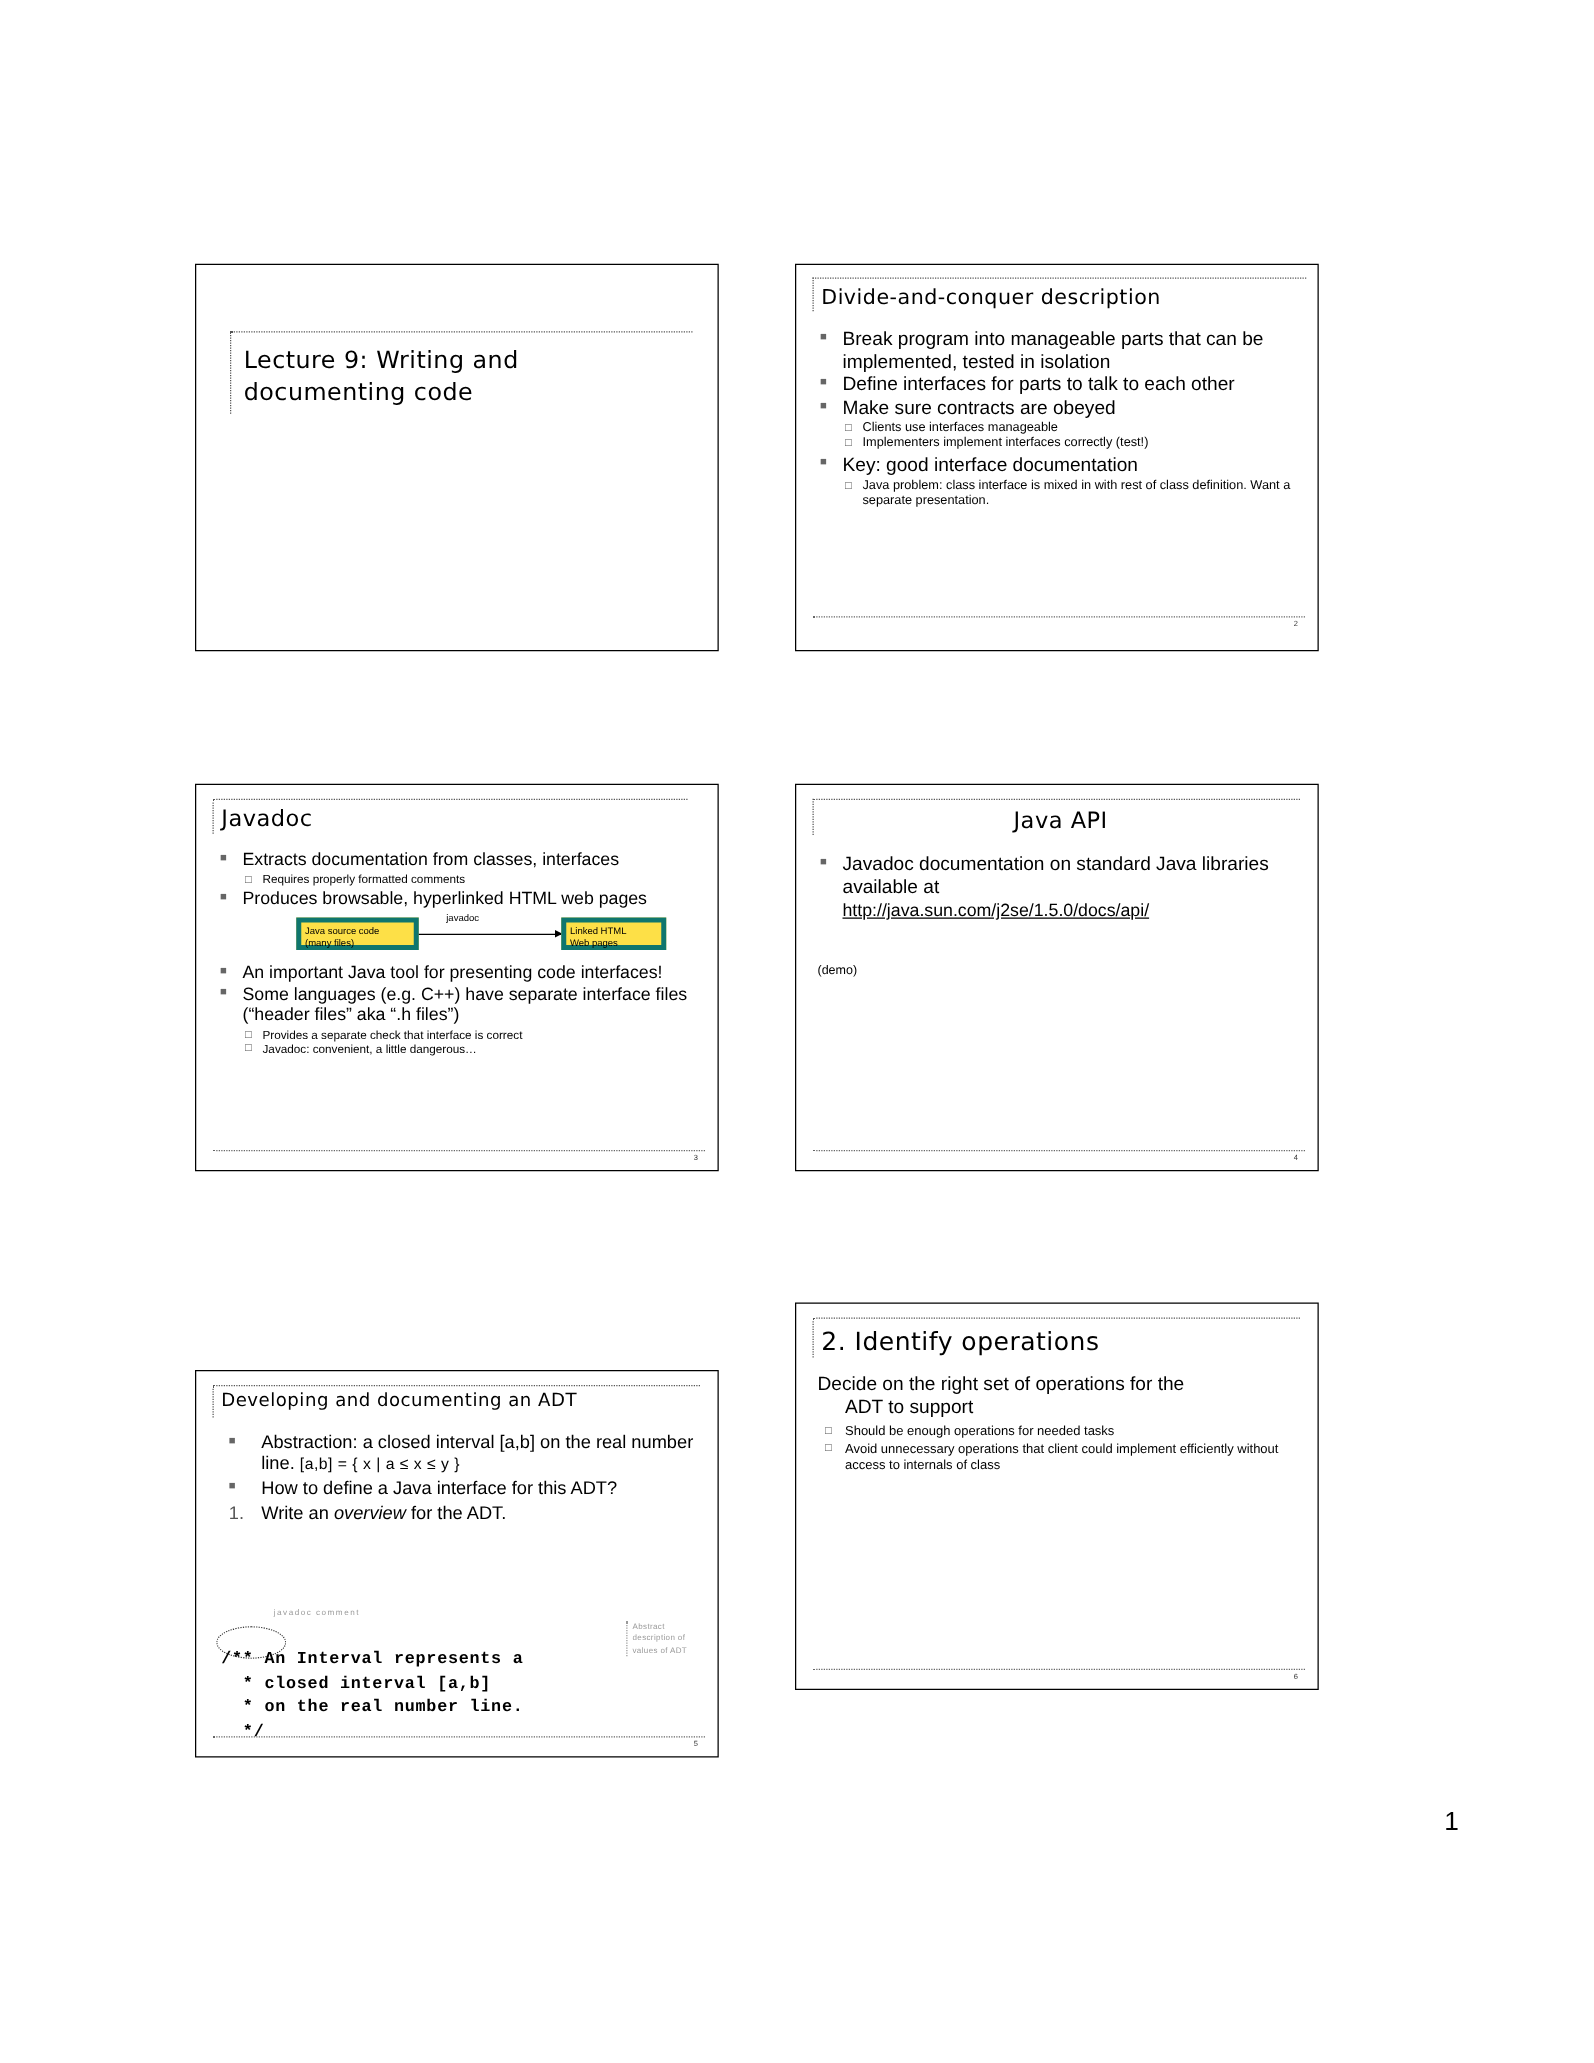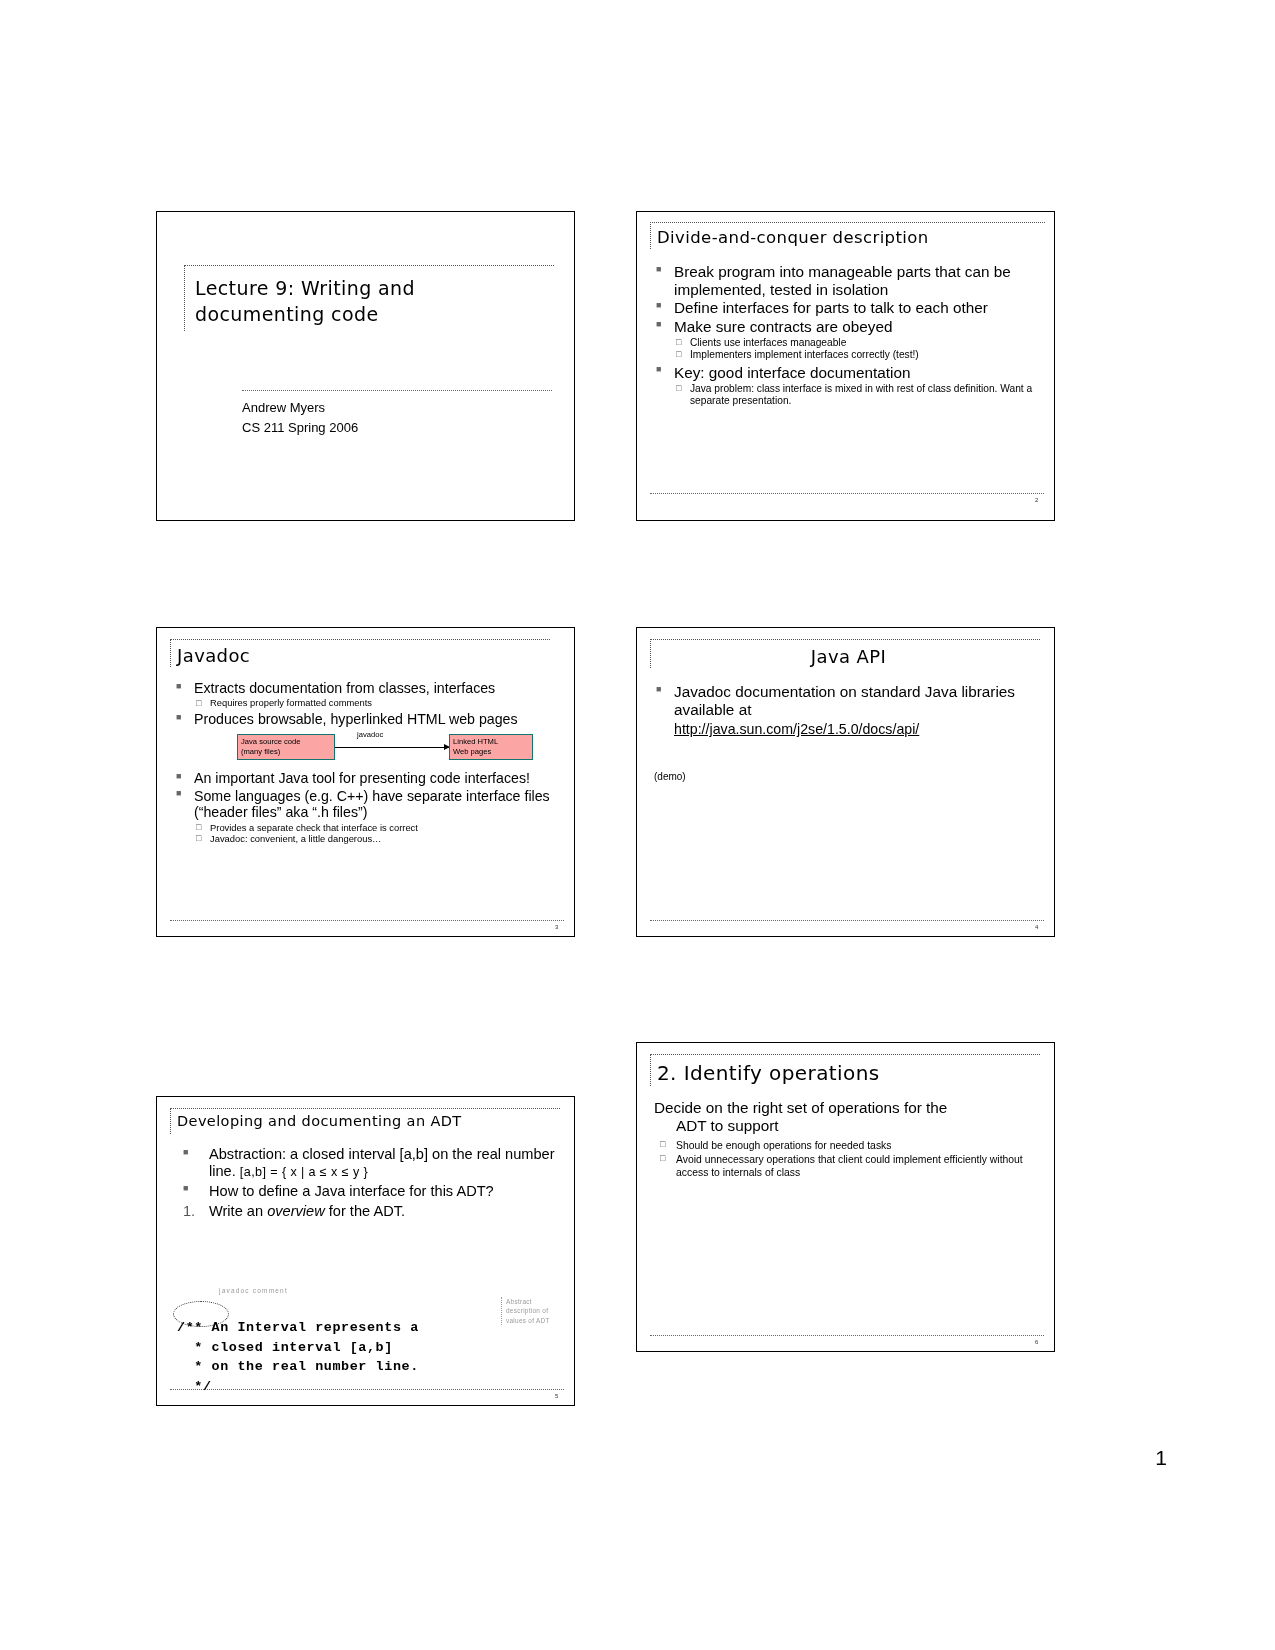--- a/index.html
+++ b/index.html
@@ -149,26 +149,26 @@
 
   
   .pipeline {
     position: relative;
     height: 34px;
     margin: 3px 0 6px 63px;
     width: 300px;
   }
   .pipe-box {
     position: absolute;
-    border: 1px solid #0f766e;
+    border: 4px solid #0f766e;
     box-sizing: border-box;
     font-size: 7.6px;
     line-height: 1.28;
     padding: 2px 3px;
-    background: #fca5a5;
+    background: #fde047;
     white-space: nowrap;
   }
   #pipe-src { left: 0px; top: 4px; width: 98px; height: 26px; }
   #pipe-dst { left: 212px; top: 4px; width: 84px; height: 26px; }
   #pipe-label {
     position: absolute;
     left: 120px; top: 0px;
     font-size: 7.6px;
     white-space: nowrap;
   }
@@ -314,24 +314,20 @@
 
 <div class="page">
 
   <div class="slide" id="slide1">
     <div class="slide-inner">
       <div class="title-box" id="s1-title-box">
         <div class="title-text" id="s1-title">
           <div>Lecture 9: Writing and</div>
           <div>documenting code</div>
         </div>
-      </div>
-      <div id="s1-sub-box">
-        <div>Andrew Myers</div>
-        <div>CS 211 Spring 2006</div>
       </div>
     </div>
   </div>
 
   <div class="slide" id="slide2">
     <div class="slide-inner">
       <div class="title-box" id="s2-title-box">
         <div class="title-text" id="s2-title">Divide-and-conquer description</div>
       </div>
       <div class="body-box" id="s2-body">

